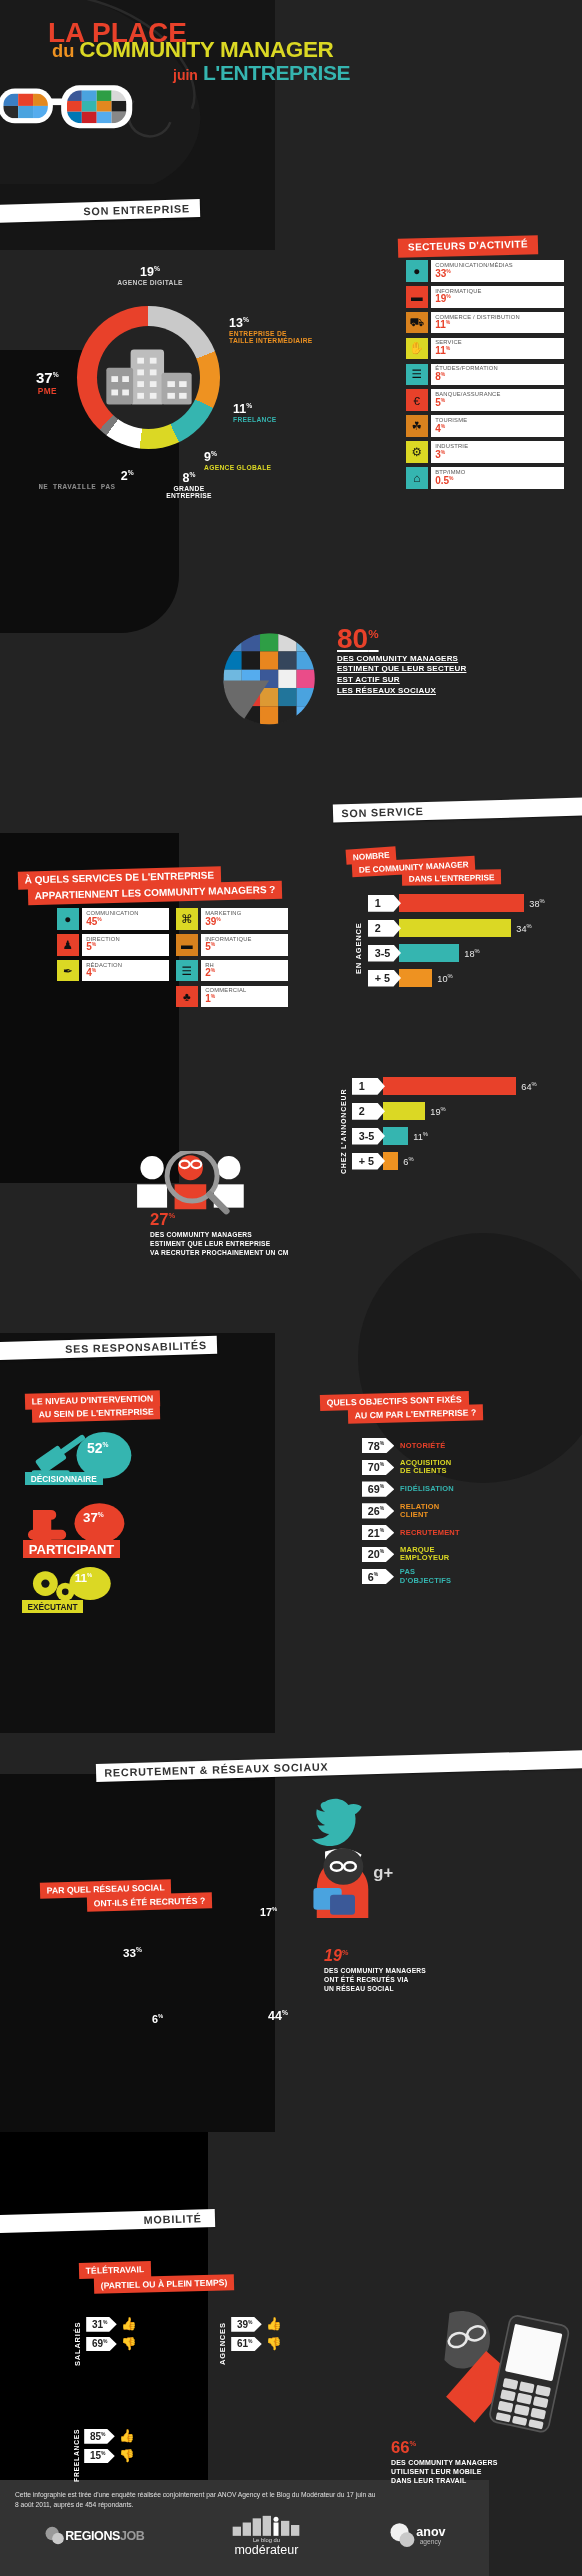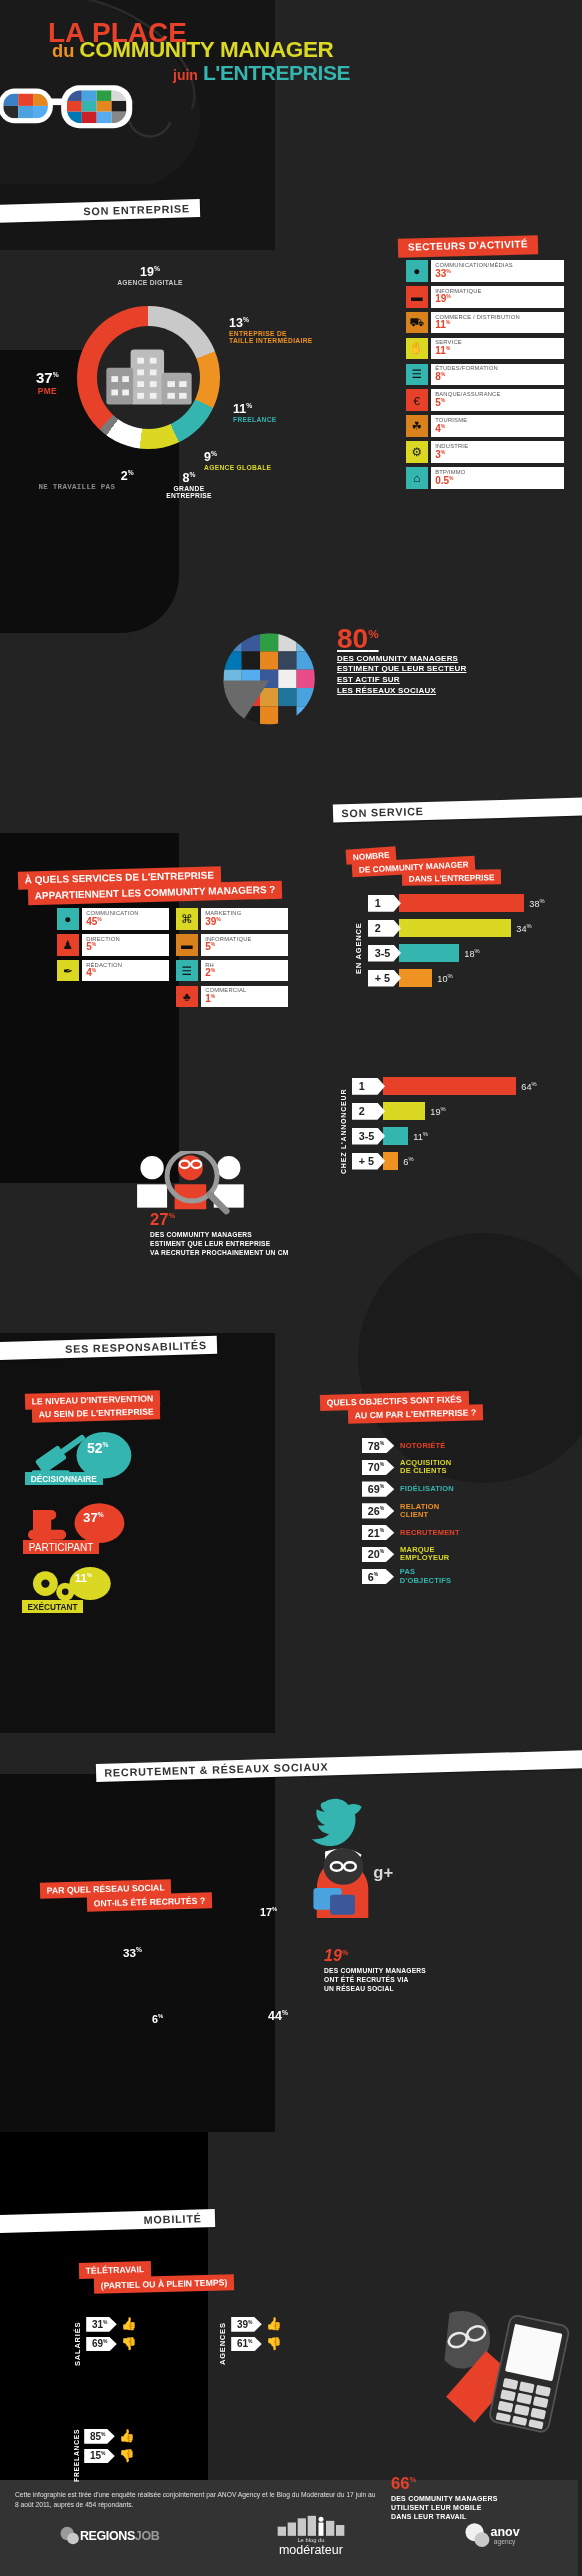--- a/index.html
+++ b/index.html
@@ -90,21 +90,21 @@
   }
   .mrow .v sup{ font-size:5px; }
   .mrow .th{ font-size:12.5px; margin-left:4.2px; line-height:1; }
   .vlabel{
     writing-mode:vertical-rl; transform:rotate(180deg);
     font-size:7.5px; font-weight:bold; letter-spacing:0.8px; color:#fff;
     text-align:center;
   }
 
   .footer{
-    position:absolute; left:0; bottom:0; width:578px; height:96px;
+    position:absolute; left:0; bottom:0; width:489px; height:96px;
     background:#333; color:#ddd;
   }
   .footer .note{ font-size:6.7px; padding:10px 15px 0 15px; line-height:1.5; color:#e0e0e0;}
   .logos{ display:flex; justify-content:space-around; align-items:center; margin-top:5px; }
   .logo{ display:flex; align-items:center; }
 </style>
 </head>
 <body>
 
 <div class="page">
@@ -550,21 +550,21 @@
   </div>
 
   <div style="position:absolute;left:23px;top:1503px;z-index:3;">
     <svg width="108" height="52" viewBox="0 0 130 62">
       <ellipse cx="92" cy="24" rx="30" ry="24" fill="#e8412a"></ellipse>
       <path d="M12,8 h22 a6,6 0 0,1 0,12 h0 v12 h12 a6,6 0 0,1 0,12 h-12 v10 h-22 v-10 a6,6 0 0,1 0,-12 v-12 z" fill="#e8412a"></path>
     </svg>
     <div style="position:absolute;left:60px;top:6.7px;color:#fff;font-weight:bold;font-size:13.3px;">
       <span>37</span><sup style="font-size:6.7px;">%</sup>
     </div>
-    <div style="position:absolute;left:0px;top:37px;background:#e8412a;color:#fff;font-weight:normal;font-size:10px;padding:1.7px 5.8px;">
+    <div style="position:absolute;left:0px;top:37px;background:#e8412a;color:#fff;font-weight:bold;font-size:13px;padding:1.7px 5.8px;">
       <span>PARTICIPANT</span>
     </div>
   </div>
 
   <div style="position:absolute;left:21.7px;top:1567px;z-index:3;">
     <svg width="108" height="48" viewBox="0 0 130 58">
       <ellipse cx="82" cy="20" rx="25" ry="20" fill="#dbd824"></ellipse>
       <g fill="#dbd824">
         <circle cx="28" cy="20" r="15"></circle>
           <circle cx="52" cy="30" r="11"></circle>
@@ -759,21 +759,21 @@
         <rect x="118" y="122" width="17" height="11" rx="2"></rect>
           <rect x="138" y="122" width="17" height="11" rx="2"></rect>
           <rect x="158" y="122" width="17" height="11" rx="2"></rect>
         <rect x="118" y="136" width="17" height="9" rx="2"></rect>
           <rect x="138" y="136" width="17" height="9" rx="2"></rect>
           <rect x="158" y="136" width="17" height="9" rx="2"></rect>
       </g>
     </g>
   </svg>
   <div class="bigstat" style="position:absolute;left:391px;top:2440px;z-index:3;">
-    <div class="n" style="font-size:16.7px;margin-top:36px;"><span>66</span><sup style="font-size:7.5px;">%</sup></div>
+    <div class="n" style="font-size:16.7px;"><span>66</span><sup style="font-size:7.5px;">%</sup></div>
     <div class="d" style="font-size:7px;">
       <div>DES COMMUNITY MANAGERS</div>
       <div>UTILISENT LEUR MOBILE</div>
       <div>DANS LEUR TRAVAIL</div>
     </div>
   </div>
 
   <div class="footer">
     <div class="note">
       <div>Cette infographie est tirée d'une enquête réalisée conjointement par ANOV Agency et le Blog du Modérateur du 17 juin au</div>

